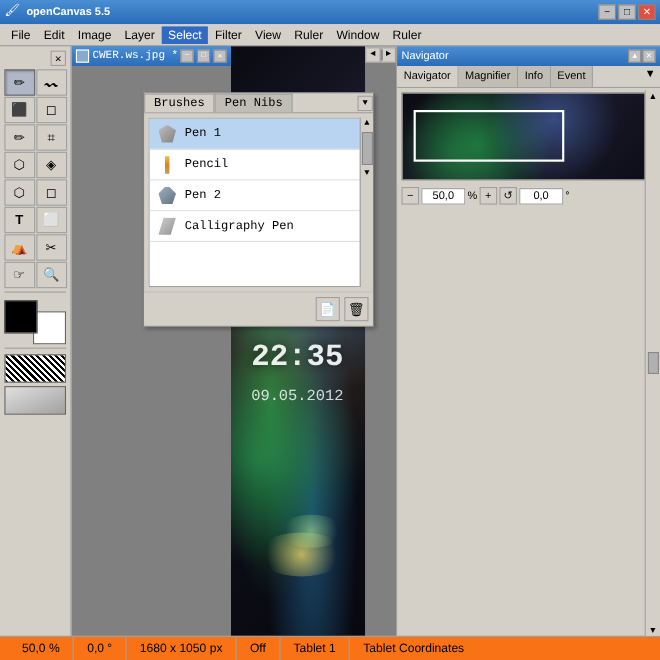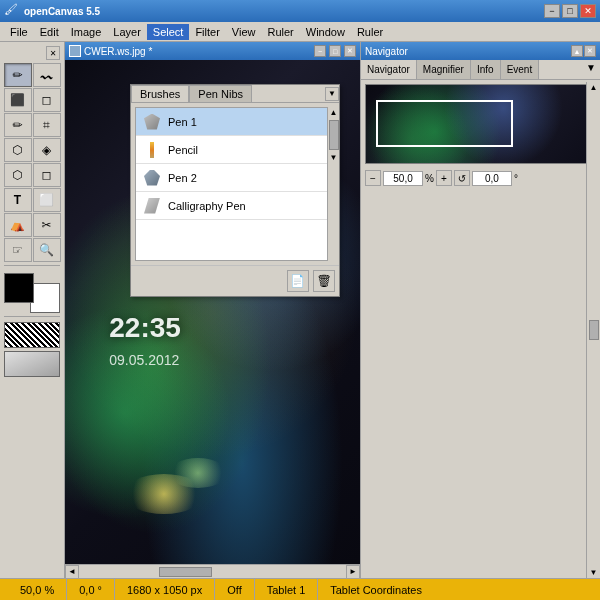--- a/index.html
+++ b/index.html
@@ -329,21 +329,21 @@
       background: #d4d0c8;
       border-left: 1px solid #a0a0a0;
       display: flex;
       flex-direction: column;
       align-items: center;
     }
 
     
     .status-bar {
       height: 22px;
-      background: #eab308;
+      background: #f97316;
       border-top: 1px solid #a0a0a0;
       display: flex;
       align-items: center;
       padding: 0 8px;
       gap: 0;
     }
     .status-item {
       padding: 0 12px;
       border-right: 1px solid #a0a0a0;
       font-size: 11px;
@@ -364,23 +364,23 @@
     }
     .inner-title-icon { width: 12px; height: 12px; margin-right: 3px; background: #88aacc; border: 1px solid white; }
     .inner-title-btn { 
       width: 12px; height: 12px; background: #c0c0c0; border: 1px solid #888;
       display: flex; align-items: center; justify-content: center; font-size: 7px;
       margin-left: 2px; cursor: pointer;
     }
 
     .canvas-wrapper {
       display: flex;
-      flex-direction: column;
       flex: 1;
       position: relative;
+      font-family: Liberation Mono, monospace;
     }
 
     .inner-panel-title {
       background: linear-gradient(to bottom, #4a8ed4, #2a6cb8);
       color: white;
       height: 18px;
       display: flex;
       align-items: center;
       padding: 0 4px;
       font-size: 10px;

